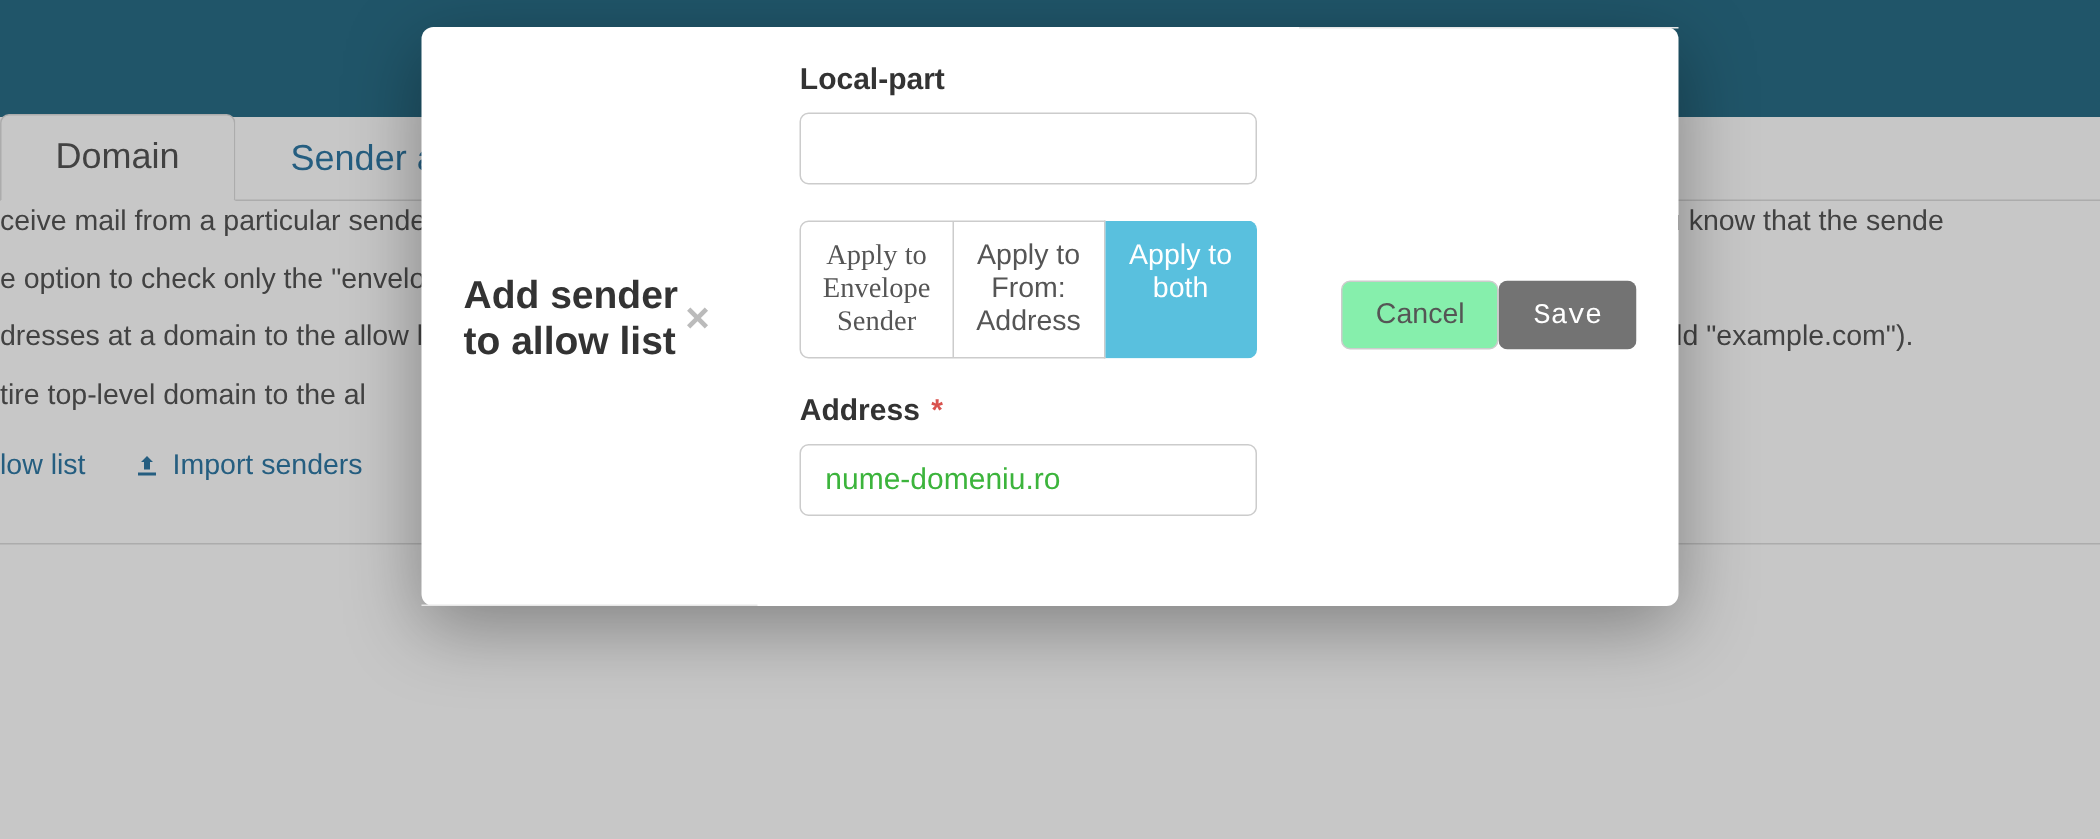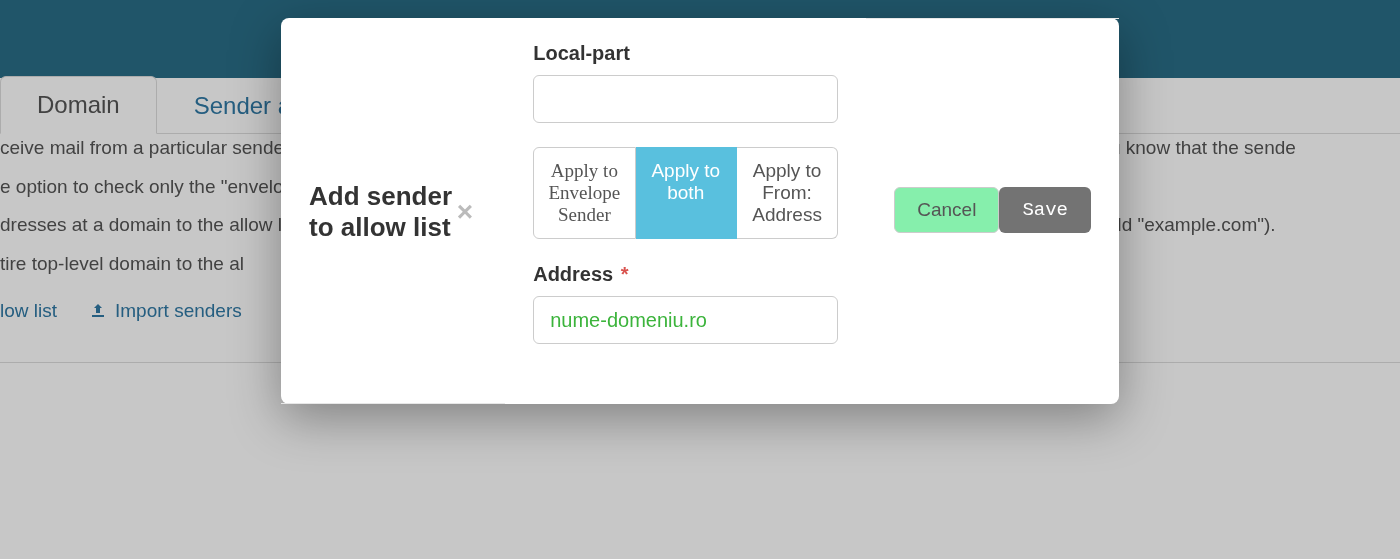--- a/index.html
+++ b/index.html
@@ -257,25 +257,25 @@
       <div class="form-group">
         <label class="form-label">Local-part</label>
         <input class="form-input" type="text" value="" style="">
       </div>
 
       <div class="form-group">
         <div class="btn-group">
           <div class="seg-btn">
             <span>Apply to Envelope Sender</span>
           </div>
+          <div class="seg-btn">
+            <span>Apply to From: Address</span>
+          </div>
           <div class="seg-btn active">
             <span>Apply to both</span>
-          </div>
-          <div class="seg-btn">
-            <span>Apply to From: Address</span>
           </div>
         </div>
       </div>
 
       <div class="form-group">
         <label class="form-label">
           <span>Address</span>
           <span class="required-star">*</span>
         </label>
         <input class="form-input address-green" type="text" value="nume-domeniu.ro" style="">

